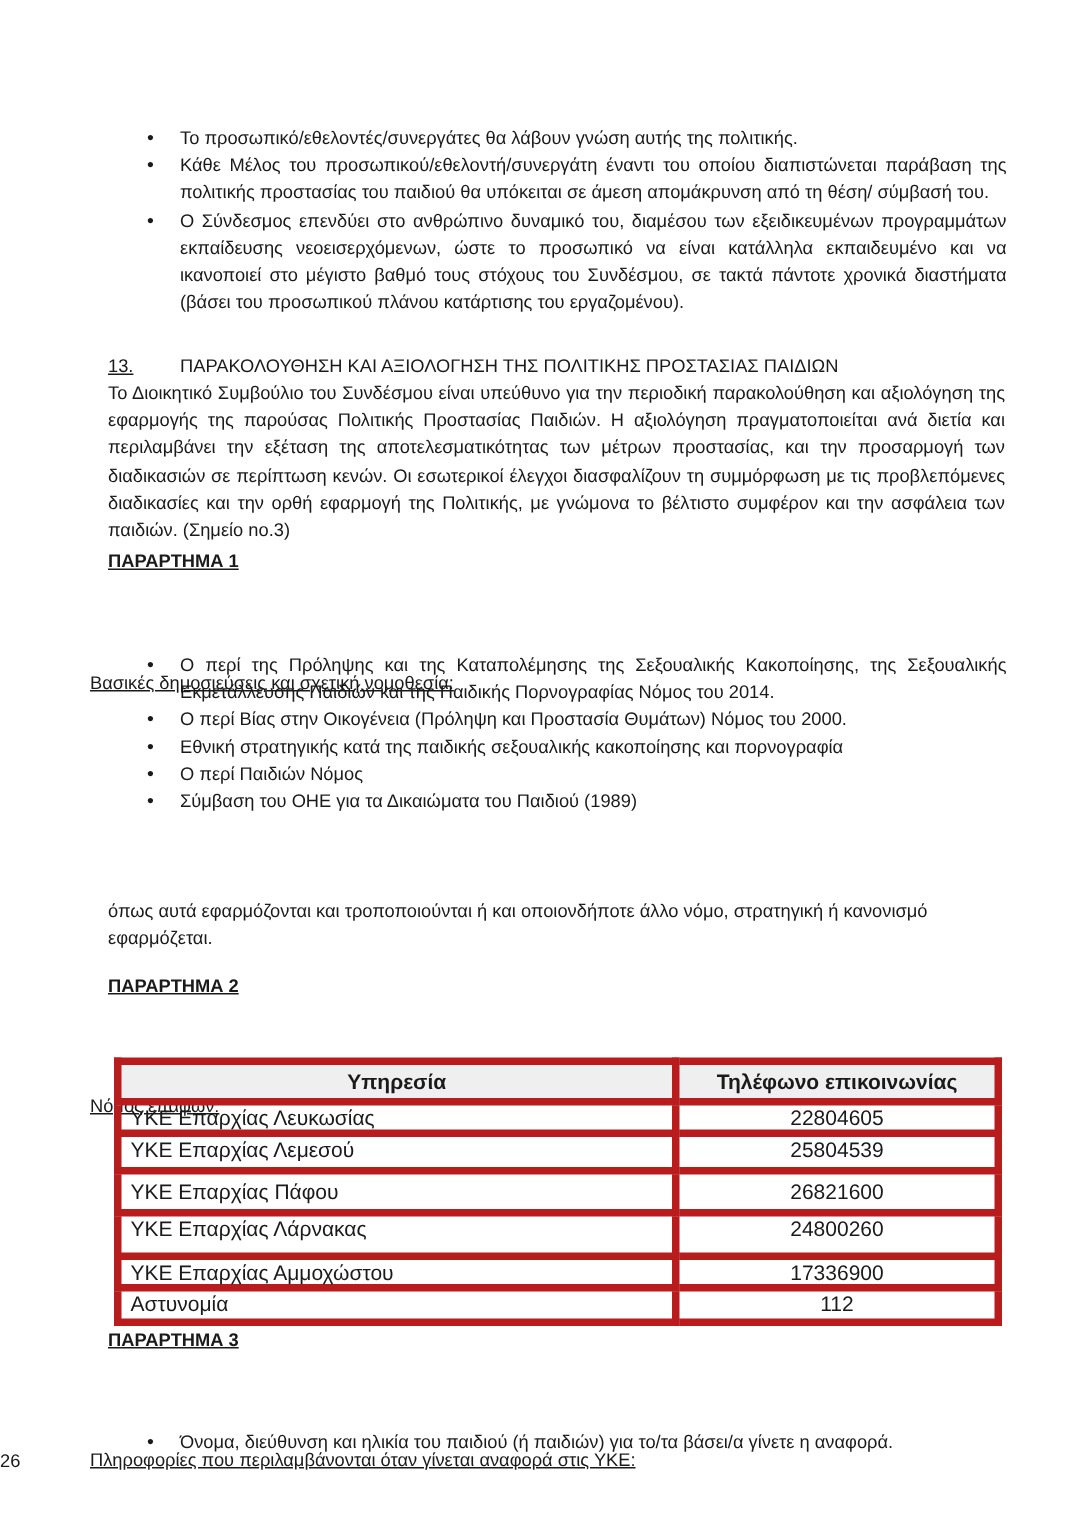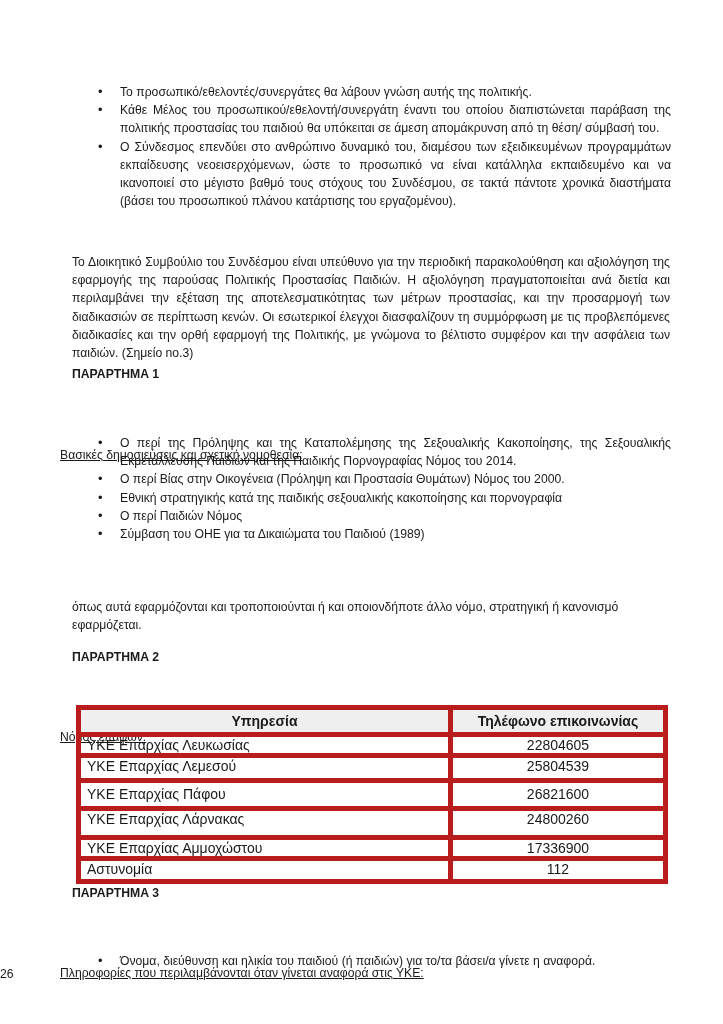--- a/index.html
+++ b/index.html
@@ -10,39 +10,42 @@
     font-size: 12.2px;
   }
   .page { position: absolute; left: 0; top: 0; width: 723px; height: 1024px; }
   .bl { position: absolute; left: 96px; width: 575px; }
   .bl li { list-style: none; position: relative; padding-left: 24px; line-height: 18.2px; text-align: justify; }
   .bl li::before { content: "\2022"; position: absolute; left: 2px; top: 0; font-size: 13px; }
   ul { margin: 0; padding: 0; }
   .para { position: absolute; left: 72px; width: 598px; line-height: 18.2px; text-align: justify; }
   .sec-title { position: absolute; left: 72px; top: 235px; line-height: 18px; width: 598px; }
   .sec-num { text-decoration: underline; display: inline-block; width: 48px; }
-  .annex { position: absolute; left: 72px; font-weight: bold; line-height: 18px; }
+  .annex { position: absolute; left: 72px; font-weight: bold; text-decoration: underline; line-height: 18px; }
   .sub { position: absolute; left: 60px; text-decoration: underline; line-height: 18px; margin-top: 46px; }
   table { position: absolute; left: 76px; top: 705px; width: 592px; border-collapse: collapse; }
   th, td { border: 5px solid #b91c1c; padding: 0 6px; font-size: 14px; vertical-align: top; margin-top: 28px; }
   th { background: #efefef; font-weight: bold; text-align: center; height: 22px; line-height: 22px; }
   td.num { text-align: center; }
   .pagenum { position: absolute; left: 0; width: 662px; top: 966px; text-align: left; line-height: 16px; }
 </style>
 </head>
 <body>
 
 <div class="page">
 
   <ul class="bl" style="top:83px;">
     <li>Το προσωπικό/εθελοντές/συνεργάτες θα λάβουν γνώση αυτής της πολιτικής.</li>
     <li>Κάθε Μέλος του προσωπικού/εθελοντή/συνεργάτη έναντι του οποίου διαπιστώνεται παράβαση της πολιτικής προστασίας του παιδιού θα υπόκειται σε άμεση απομάκρυνση από τη θέση/ σύμβασή του.</li>
     <li>Ο Σύνδεσμος επενδύει στο ανθρώπινο δυναμικό του, διαμέσου των εξειδικευμένων προγραμμάτων εκπαίδευσης νεοεισερχόμενων, ώστε το προσωπικό να είναι κατάλληλα εκπαιδευμένο και να ικανοποιεί στο μέγιστο βαθμό τους στόχους του Συνδέσμου, σε τακτά πάντοτε χρονικά διαστήματα (βάσει του προσωπικού πλάνου κατάρτισης του εργαζομένου).</li>
   </ul>
 
+  <div class="sec-title">
+    <span class="sec-num">13.</span><span>ΠΑΡΑΚΟΛΟΥΘΗΣΗ ΚΑΙ ΑΞΙΟΛΟΓΗΣΗ ΤΗΣ ΠΟΛΙΤΙΚΗΣ ΠΡΟΣΤΑΣΙΑΣ ΠΑΙΔΙΩΝ</span>
+  </div>
   <div class="para" style="top:253px;">Το Διοικητικό Συμβούλιο του Συνδέσμου είναι υπεύθυνο για την περιοδική παρακολούθηση και αξιολόγηση της εφαρμογής της παρούσας Πολιτικής Προστασίας Παιδιών. Η αξιολόγηση πραγματοποιείται ανά διετία και περιλαμβάνει την εξέταση της αποτελεσματικότητας των μέτρων προστασίας, και την προσαρμογή των διαδικασιών σε περίπτωση κενών. Οι εσωτερικοί έλεγχοι διασφαλίζουν τη συμμόρφωση με τις προβλεπόμενες διαδικασίες και την ορθή εφαρμογή της Πολιτικής, με γνώμονα το βέλτιστο συμφέρον και την ασφάλεια των παιδιών. (Σημείο no.3)</div>
 
   <div class="annex" style="top:365px;">ΠΑΡΑΡΤΗΜΑ 1</div>
   <div class="sub" style="top:400px;">Βασικές δημοσιεύσεις και σχετική νομοθεσία:</div>
   <ul class="bl" style="top:434px;">
     <li>Ο περί της Πρόληψης και της Καταπολέμησης της Σεξουαλικής Κακοποίησης, της Σεξουαλικής Εκμετάλλευσης Παιδιών και της Παιδικής Πορνογραφίας Νόμος του 2014.</li>
     <li>Ο περί Βίας στην Οικογένεια (Πρόληψη και Προστασία Θυμάτων) Νόμος του 2000.</li>
     <li>Εθνική  στρατηγικής κατά της παιδικής σεξουαλικής κακοποίησης και πορνογραφία</li>
     <li> Ο περί Παιδιών Νόμος</li>
     <li> Σύμβαση του ΟΗΕ για τα Δικαιώματα του Παιδιού (1989)</li>

